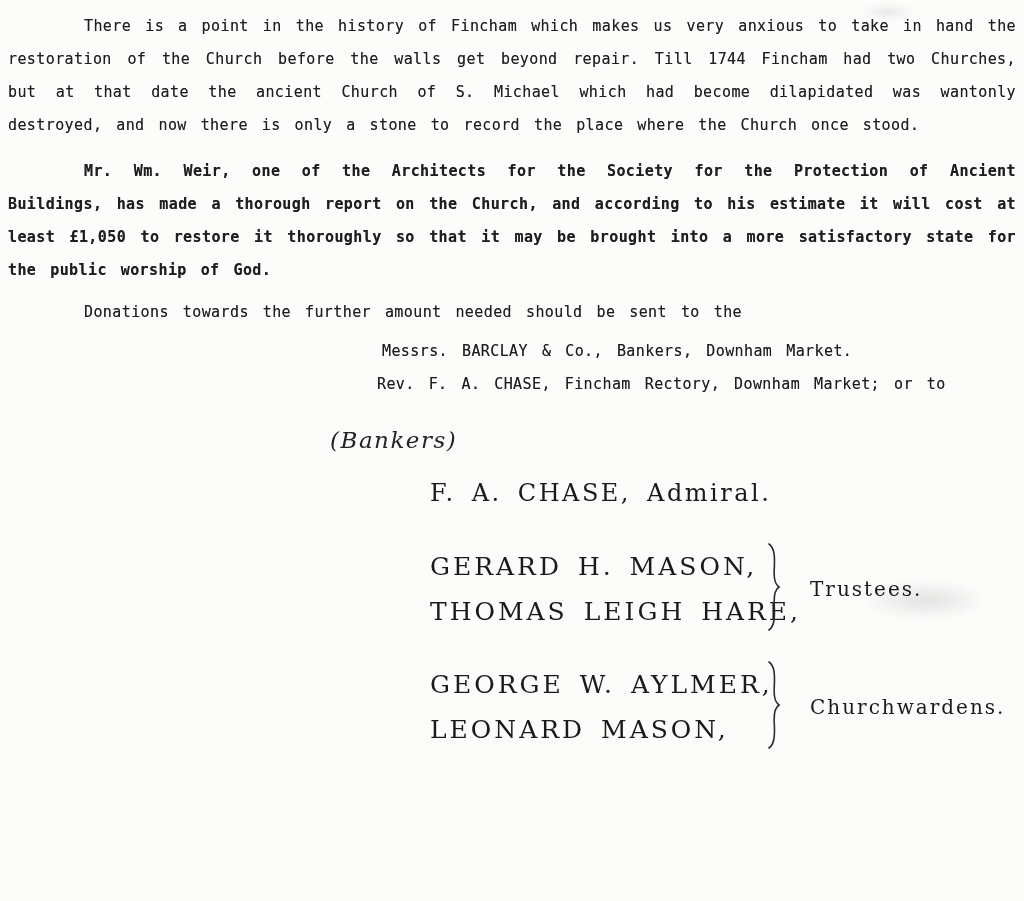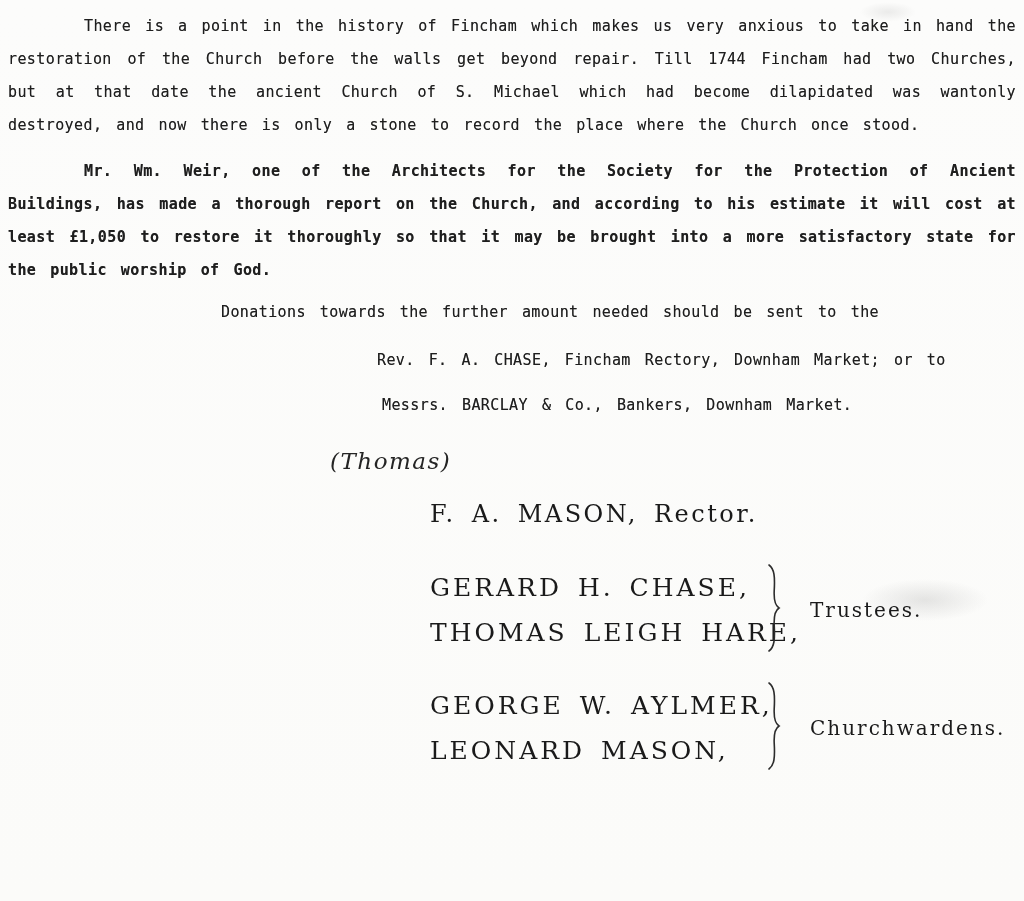--- a/index.html
+++ b/index.html
@@ -30,21 +30,21 @@
     word-spacing: 4.5px;
     color: #1e1e1e;
     text-align: justify;
     text-indent: 76px;
     text-shadow: 0 0 0.5px rgba(30,30,30,0.55);
   }
   .p1 { margin-bottom: 13px; }
   .p2 { margin-bottom: 9px; font-weight: bold; }
   .p3 { margin-bottom: 8px; }
   .p4 { margin-bottom: 18px; }
-  .p5 { margin-bottom: 15px; text-align: center; }
+  .p5 { margin-bottom: 6px; text-align: left; }
   .recipient {
     margin: 0 0 12px 0;
     font-family: "DejaVu Sans Mono", monospace;
     font-size: 15px;
     line-height: 33px;
     letter-spacing: 0.4px;
     word-spacing: 4.5px;
     color: #1e1e1e;
     text-shadow: 0 0 0.5px rgba(30,30,30,0.55);
   }
@@ -103,31 +103,31 @@
 <div class="page">
 
   <p class="body-para p1">There is a point in the history of Fincham which makes us very anxious to take in hand the restoration of the Church before the walls get beyond repair.  Till 1744 Fincham had two Churches, but at that date the ancient Church of S. Michael which had become dilapidated was wantonly destroyed, and now there is only a stone to record the place where the Church once stood.</p>
 
   <p class="body-para p2">Mr. Wm. Weir, one of the Architects for the Society for the Protection of Ancient Buildings, has made a thorough report on the Church, and according to his estimate it will cost at least £1,050 to restore it thoroughly so that it may be brought into a more satisfactory state for the public worship of God.</p>
 
 
 
   <p class="body-para p5">Donations towards the further amount needed should be sent to the</p>
 
+  <p class="recipient recipient-2">Messrs. BARCLAY &amp; Co., Bankers, Downham Market.</p>
+
   <p class="recipient recipient-1">Rev. F. A. CHASE, Fincham Rectory, Downham Market; or to</p>
 
-  <p class="recipient recipient-2">Messrs. BARCLAY &amp; Co., Bankers, Downham Market.</p>
+  <p class="signed-label">(Bankers)</p>
 
-  <p class="signed-label">(Thomas)</p>
-
-  <p class="rector-signature">F. A. MASON, Rector.</p>
+  <p class="rector-signature">F. A. CHASE, Admiral.</p>
 
   <div class="sig-group sig-group-1">
     <div class="sig-names">
-      <div>GERARD H. CHASE,</div>
+      <div>GERARD H. MASON,</div>
       <div>THOMAS LEIGH HARE,</div>
     </div>
     <span class="sig-brace">
       <svg width="16" height="88" viewBox="0 0 16 88">
         <path d="M3 1 C 8.5 5, 9 13, 8.2 27 C 7.8 36, 9 41.5, 13 44 C 9 46.5, 7.8 52, 8.2 61 C 9 75, 8.5 83, 3 87" fill="none" stroke="#2c2c2c" stroke-width="1.6" stroke-linecap="round"></path>
       </svg>
     </span>
     <span class="sig-role">Trustees.</span>
   </div>
 

